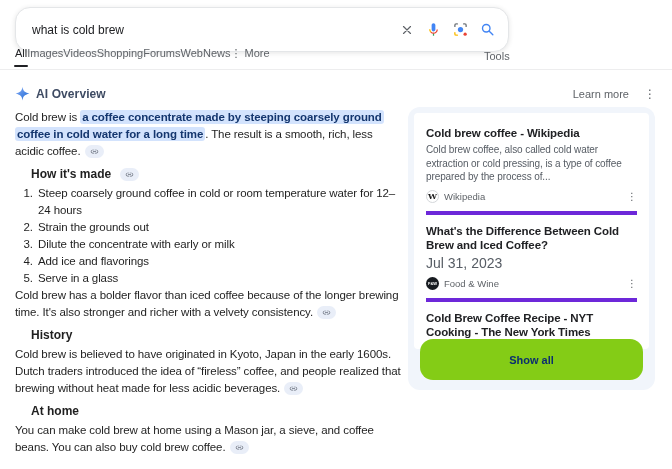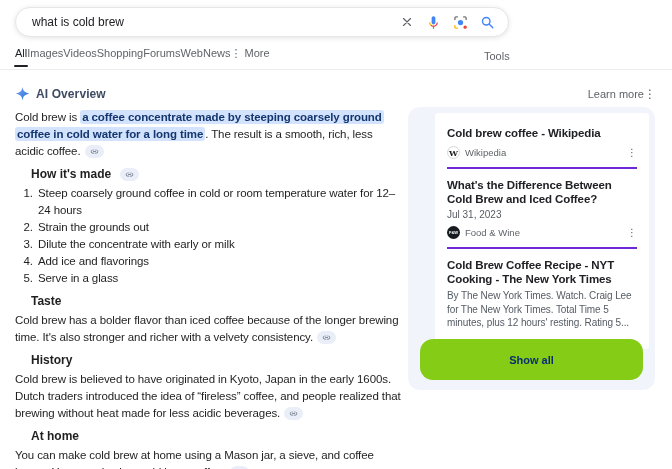--- a/index.html
+++ b/index.html
@@ -1,21 +1,21 @@
 <!DOCTYPE html>
 <html><head>
 <meta charset="utf-8">
 <style>
   * { box-sizing: border-box; margin: 0; padding: 0; }
   html,body { width:672px; height:469px; overflow:hidden; background:#fff;
     font-family:"Liberation Sans","DejaVu Sans",sans-serif; color:#202124; }
   .page { position:relative; width:672px; height:469px; }
 
   
-  .searchbar { position:absolute; left:15px; top:7px; width:494px; height:30px;
+  .searchbar { position:absolute; left:15px; top:7px; width:494px; height:45px;
     border:1px solid #e4e6e8; border-radius:15px; background:#fff;
     box-shadow:0 1px 5px rgba(32,33,36,.12); display:flex; align-items:center; }
   .searchbar input { flex:1; border:none; outline:none; background:transparent;
     font:12px "Liberation Sans","DejaVu Sans",sans-serif; color:#202124; padding:0 8px 0 16px; }
   .sb-icons { display:flex; align-items:center; gap:12px; padding-right:13px; }
   .sb-icons svg { display:block; cursor:pointer; }
 
   
   .tabs { position:absolute; left:15px; top:47px; display:flex; align-items:center;
     font-size:11px; color:#5f6368; }
@@ -26,21 +26,21 @@
   .tab-more { display:flex; align-items:center; gap:3px; cursor:pointer; }
   .kebab { color:#5f6368; font-size:11px; line-height:1; }
   .tools { position:absolute; left:484px; top:50px; font-size:11px; color:#5f6368; cursor:pointer; }
   .tabs-divider { position:absolute; left:0; top:69px; width:672px; height:1px; background:#ededee; }
 
   
   .ai-header { position:absolute; left:15px; top:86px; width:641px;
     display:flex; align-items:center; justify-content:space-between; }
   .ai-title { display:flex; align-items:center; gap:6px; }
   .ai-title .label { font-size:12px; font-weight:700; color:#3e4b63; letter-spacing:.1px; }
-  .learn { display:flex; align-items:center; gap:0; }
+  .learn { display:flex; align-items:center; gap:15px; }
   .learn-more { font-size:11px; color:#5f6368; cursor:pointer; }
   .hdr-kebab { font-size:12px; color:#5f6368; cursor:pointer; }
 
   
   .main { position:absolute; left:15px; top:106px; width:388px;
     font-size:11.5px; line-height:17px; letter-spacing:-0.1px; color:#1f1f1f; }
   .main p.intro { margin-top:3px; }
   .hl { background:#d3e3fd; color:#14366e; font-weight:700; padding:1px 2px;
     border-radius:3px; -webkit-box-decoration-break:clone; box-decoration-break:clone; cursor:pointer; }
   .main h3 { font-size:12px; line-height:14px; font-weight:700; color:#1f1f1f;
@@ -50,26 +50,26 @@
   .main p.body { margin-top:0; }
   .chip { display:inline-flex; align-items:center; justify-content:center;
     background:#e9eef8; border-radius:8px; padding:2px 5px; margin-left:4px;
     vertical-align:-1px; cursor:pointer; }
   .chip svg { display:block; }
 
   
   .panel { position:absolute; left:408px; top:107px; width:247px; height:283px;
     background:#f1f5fb; border-radius:12px; }
   .panel-card { position:absolute; left:6px; right:6px; top:6px; bottom:41px;
-    background:#fff; border-radius:4px; padding:4px 12px; overflow:hidden;margin-left:21px; }
+    background:#fff; border-radius:4px; padding:4px 12px; overflow:hidden; }
   .src { padding:9px 0 8px; cursor:pointer; }
-  .src + .src { border-top:2px solid #6d28d9; }
+  .src + .src { border-top:4px solid #6d28d9; }
   .src-title { font-size:11.5px; line-height:14px; color:#202124; font-weight:700; letter-spacing:-0.1px; }
   .src-desc { font-size:10px; line-height:13.5px; color:#565c64; margin-top:3px; letter-spacing:-0.1px; }
-  .src-date { font-size:10px; color:#565c64; margin-top:3px; }
+  .src-date { font-size:14px; color:#565c64; margin-top:3px; }
   .src-foot { display:flex; align-items:center; gap:5px; margin-top:6px; }
   .fav { width:13px; height:13px; border-radius:50%; display:flex; align-items:center;
     justify-content:center; flex:0 0 auto; }
   .fav.wiki { background:#fff; border:1px solid #d4d7da; color:#1f1f1f;
     font:700 8px "DejaVu Serif",serif; }
   .fav.fw { background:#171b20; color:#fff; font:700 4px "Liberation Sans",sans-serif; letter-spacing:0; }
   .src-name { font-size:9.5px; color:#5f6368; flex:1; }
   .src-kebab { font-size:10px; color:#5f6368; cursor:pointer; }
   .show-all { position:absolute; left:12px; right:12px; bottom:10px; height:41px;
     background:#84cc16; border:none; border-radius:13px; font:700 11px "Liberation Sans",sans-serif;
@@ -157,23 +157,20 @@
         </span>
       </h3>
     <ol>
       <li>Steep coarsely ground coffee in cold or room temperature water for 12–24 hours</li>
       <li>Strain the grounds out</li>
       <li>Dilute the concentrate with early or milk</li>
       <li>Add ice and flavorings</li>
       <li>Serve in a glass</li>
     </ol>
 
-    <h3>
-        <span>Taste</span>
-      </h3>
     <p class="body"><span>Cold brew has a bolder flavor than iced coffee because of the longer brewing time. It's also stronger and richer with a velvety consistency.</span><span class="chip">
           <svg width="9" height="9" viewBox="0 0 24 24">
             <path fill="#69707d" d="M3.9 12c0-1.71 1.39-3.1 3.1-3.1h4V7H7c-2.76 0-5 2.24-5 5s2.24 5 5 5h4v-1.9H7c-1.71 0-3.1-1.39-3.1-3.1zM8 13h8v-2H8v2zm9-6h-4v1.9h4c1.71 0 3.1 1.39 3.1 3.1s-1.39 3.1-3.1 3.1h-4V17h4c2.76 0 5-2.24 5-5s-2.24-5-5-5z"></path>
           </svg>
         </span></p>
 
     <h3>
         <span>History</span>
       </h3>
     <p class="body"><span>Cold brew is believed to have originated in Kyoto, Japan in the early 1600s. Dutch traders introduced the idea of “fireless” coffee, and people realized that brewing without heat made for less acidic beverages.</span><span class="chip">
@@ -190,20 +187,21 @@
             <path fill="#69707d" d="M3.9 12c0-1.71 1.39-3.1 3.1-3.1h4V7H7c-2.76 0-5 2.24-5 5s2.24 5 5 5h4v-1.9H7c-1.71 0-3.1-1.39-3.1-3.1zM8 13h8v-2H8v2zm9-6h-4v1.9h4c1.71 0 3.1 1.39 3.1 3.1s-1.39 3.1-3.1 3.1h-4V17h4c2.76 0 5-2.24 5-5s-2.24-5-5-5z"></path>
           </svg>
         </span></p>
   </div>
 
   <div class="panel">
     <div class="panel-card">
 
       <div class="src">
         <div class="src-title">Cold brew coffee - Wikipedia</div>
+        <div class="src-desc">Cold brew coffee, also called cold water extraction or cold pressing, is a type of coffee prepared by the process of...</div>
         <div class="src-foot">
           <span class="fav wiki">W</span>
           <span class="src-name">Wikipedia</span>
           <span class="src-kebab">⋮</span>
         </div>
       </div>
 
       <div class="src">
         <div class="src-title">What's the Difference Between Cold Brew and Iced Coffee?</div>
         <div class="src-date">Jul 31, 2023</div>

